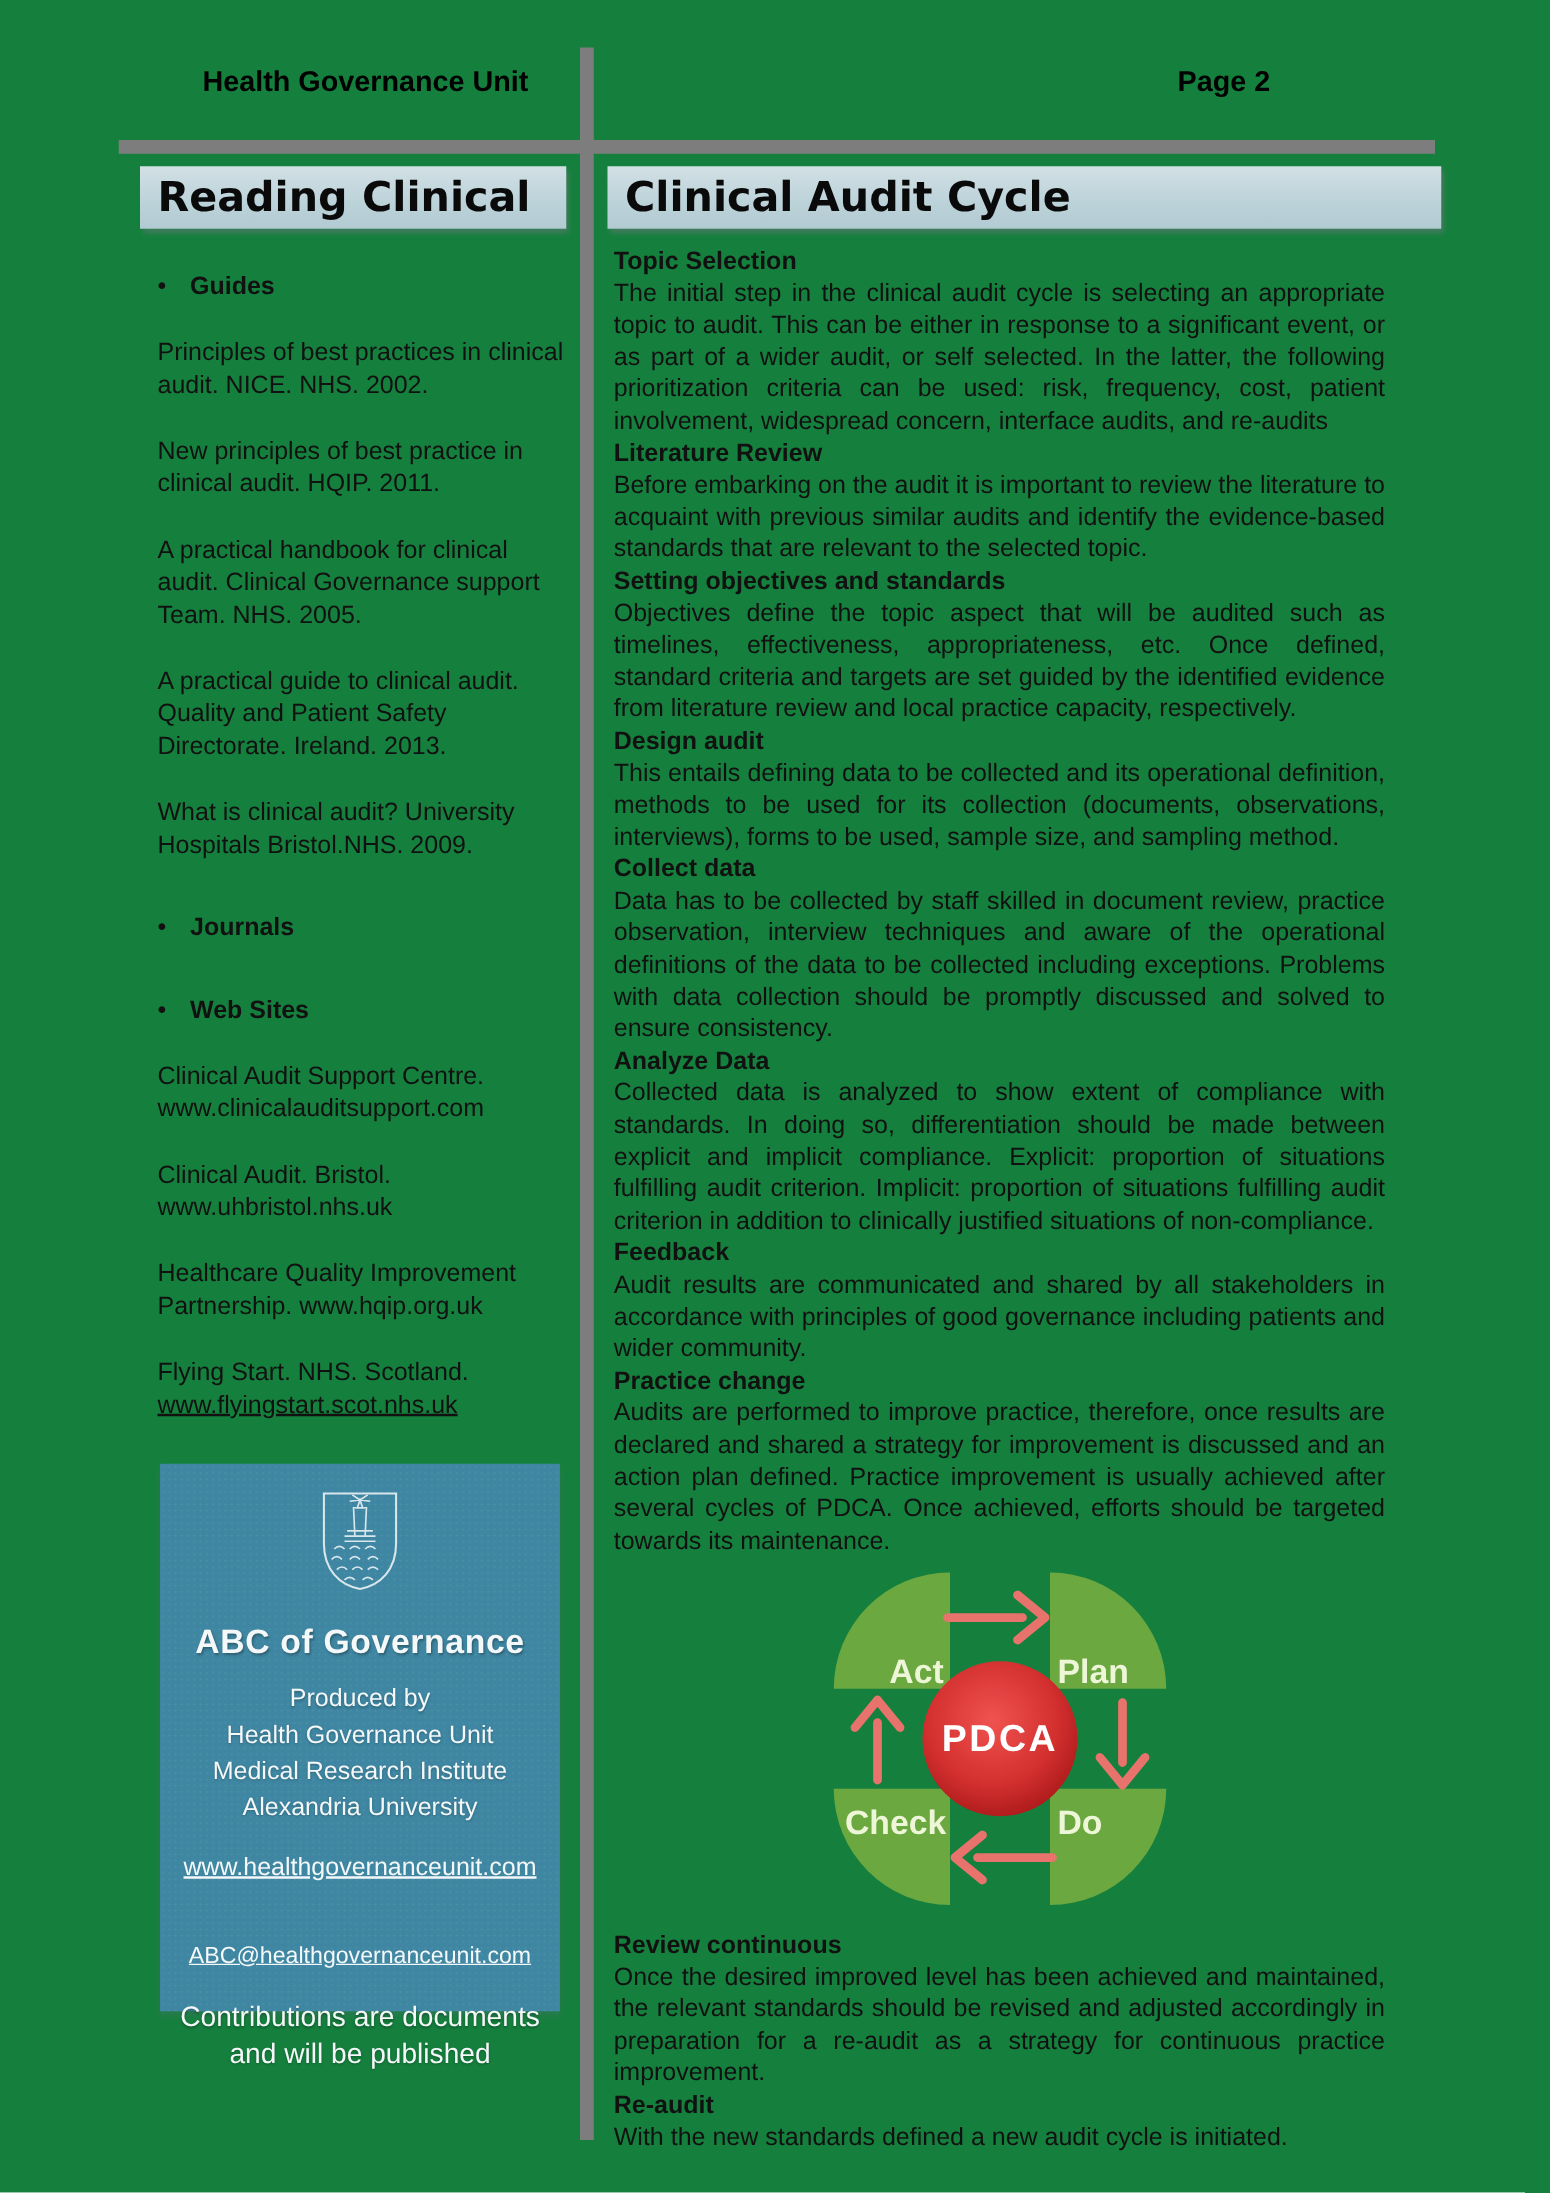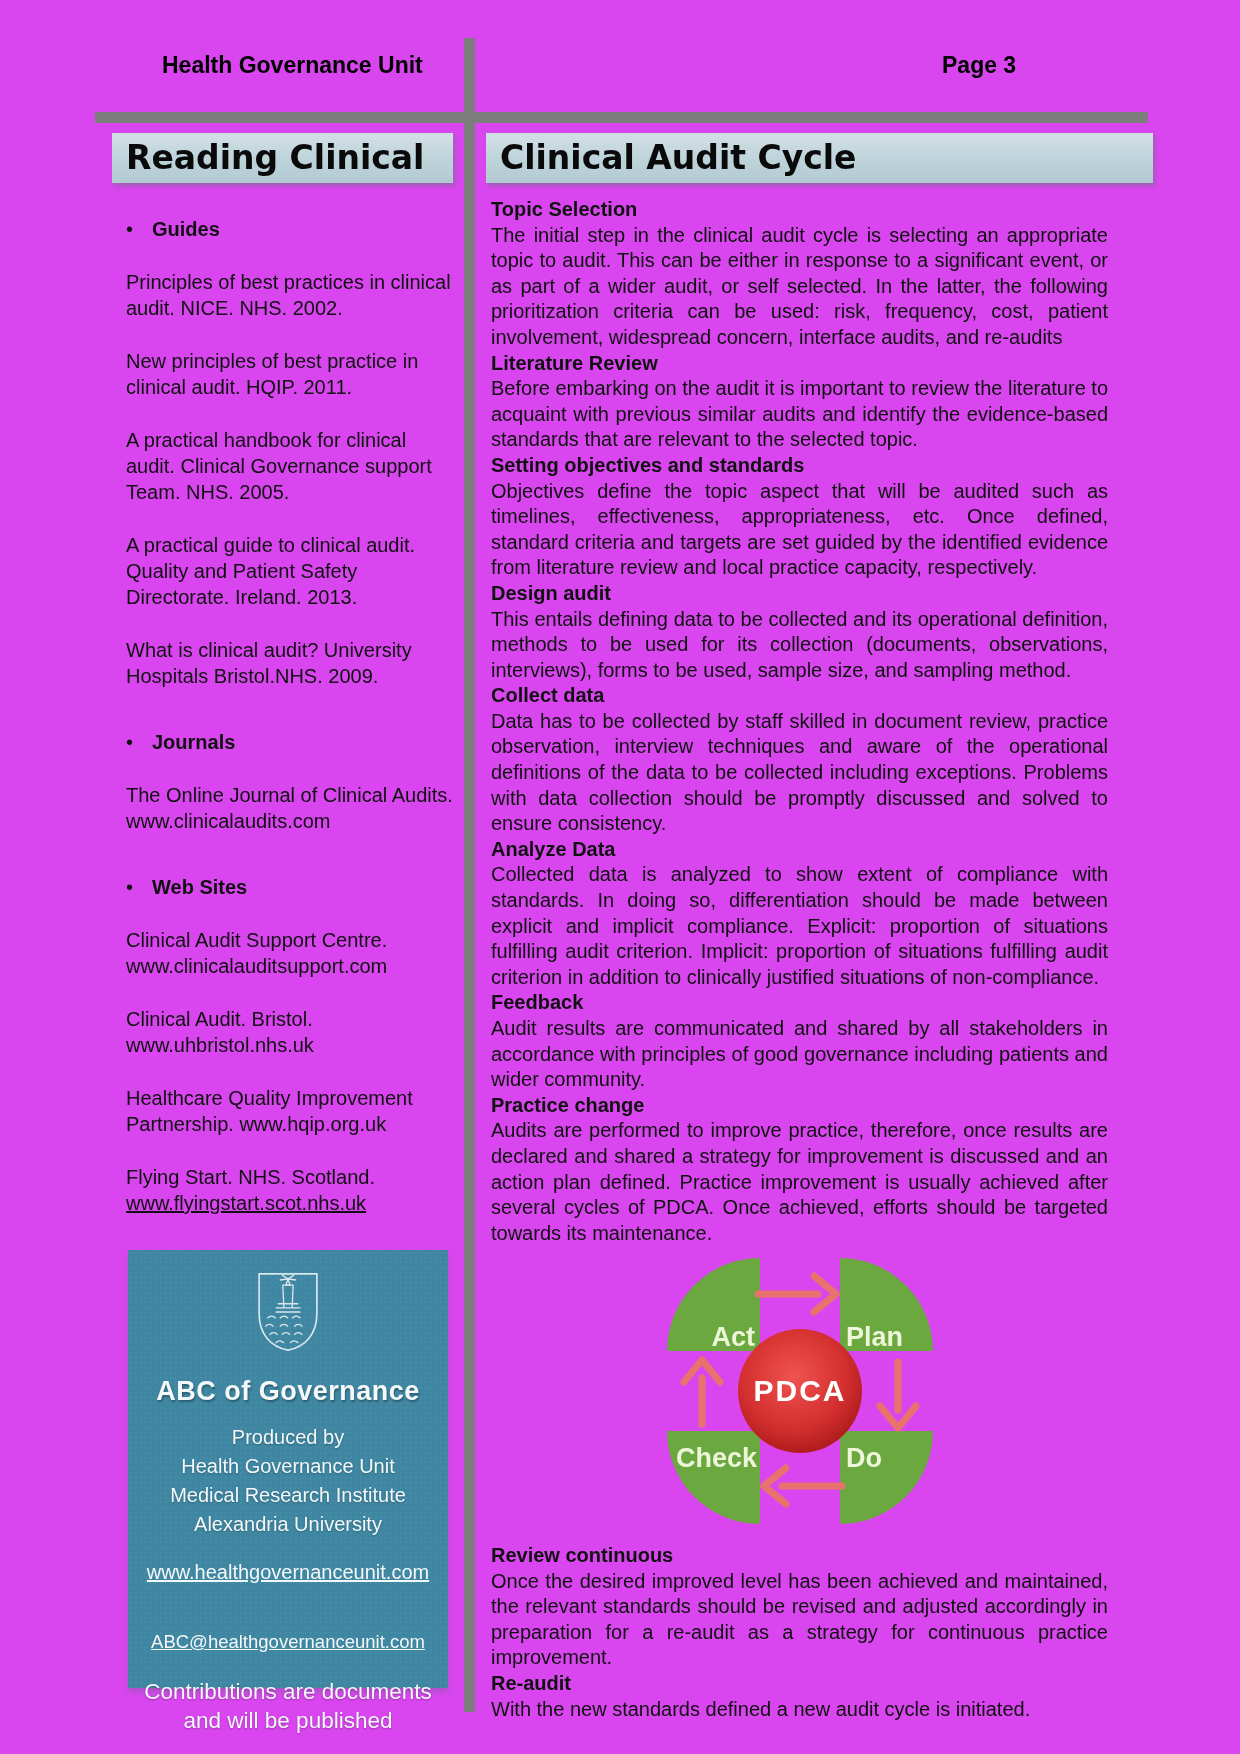--- a/index.html
+++ b/index.html
@@ -3,21 +3,21 @@
 <meta charset="utf-8">
 <style>
   :root{
     --heading-bg:#bdd3da; --heading-bg-light:#d2e0e5; --rule-gray:#7d7d7d;
     --box-teal:#3e86a2; --quadrant-green:#6ba840; --quadrant-label:#eef6d8;
     --pdca-red:#d32f2f; --pdca-red-dark:#a31515; --pdca-red-light:#ef5350;
     --arrow-salmon:#e8736c; --text:#111111;
   }
   *{margin:0;padding:0;box-sizing:border-box;}
   html,body{background:#ffffff;}
-  .page{position:relative;width:1240px;height:1754px;background:#d946ef;overflow:hidden;
+  .page{position:relative;width:1240px;height:1754px;background:#15803d;overflow:hidden;
         font-family:"Liberation Sans",sans-serif;color:var(--text);}
   .hdr{position:absolute;top:52px;font-size:23px;font-weight:bold;color:#000;}
   .hdr-left{left:162px;}
   .hdr-right{left:942px;}
   .top-rule{position:absolute;left:95px;top:112px;width:1053px;height:11px;background:var(--rule-gray);}
   .divider{position:absolute;left:464px;top:38px;width:11px;height:1674px;background:var(--rule-gray);}
   .col{position:absolute;top:133px;}
   .left-col{left:112px;width:341px;}
   .right-col{left:486px;width:667px;}
   .section-title-bar{height:50px;line-height:50px;padding-left:14px;
@@ -57,35 +57,34 @@
   .pdca-label{fill:#ffffff;font-family:"Liberation Sans",sans-serif;font-weight:bold;
     font-size:30px;letter-spacing:2px;}
   .arrow{stroke:var(--arrow-salmon);stroke-width:7;stroke-linecap:round;fill:none;}
 </style>
 </head>
 <body>
 
 <div class="page">
 
   <div class="hdr hdr-left">Health Governance Unit</div>
-  <div class="hdr hdr-right">Page 3</div>
+  <div class="hdr hdr-right">Page 2</div>
   <div class="top-rule"></div>
   <div class="divider"></div>
 
   <div class="col left-col">
     <div class="section-title-bar">Reading Clinical</div>
     <div class="left-body" id="left-sections">
         <div class="bullet-row"><span class="bullet">•</span><span>Guides</span></div>
         <p class="reading-item">Principles of best practices in clinical audit. NICE. NHS. 2002.</p>
         <p class="reading-item">New principles of best practice in clinical audit. HQIP. 2011.</p>
         <p class="reading-item">A practical handbook for clinical audit. Clinical Governance support Team. NHS. 2005.</p>
         <p class="reading-item">A practical guide to clinical audit. Quality and Patient Safety Directorate. Ireland. 2013.</p>
         <p class="reading-item">What is clinical audit? University Hospitals Bristol.NHS. 2009.</p>
         <div class="bullet-row"><span class="bullet">•</span><span>Journals</span></div>
-        <p class="reading-item">The Online Journal of Clinical Audits. www.clinicalaudits.com</p>
         <div class="bullet-row"><span class="bullet">•</span><span>Web Sites</span></div>
         <p class="reading-item">Clinical Audit Support Centre. www.clinicalauditsupport.com</p>
         <p class="reading-item">Clinical Audit. Bristol. www.uhbristol.nhs.uk</p>
         <p class="reading-item">Healthcare Quality Improvement Partnership. www.hqip.org.uk</p>
         <p class="reading-item">Flying Start. NHS. Scotland.<span class="inline-link">www.flyingstart.scot.nhs.uk</span></p>
       </div>
 
     <div class="info-box">
       <svg class="emblem" width="66" height="84" viewBox="0 0 64 80" fill="none" stroke="#f4f8f9" stroke-width="1.6">
         <path d="M4,3 H60 V42 C60,62 48,74 32,77 C16,74 4,62 4,42 Z"></path>

